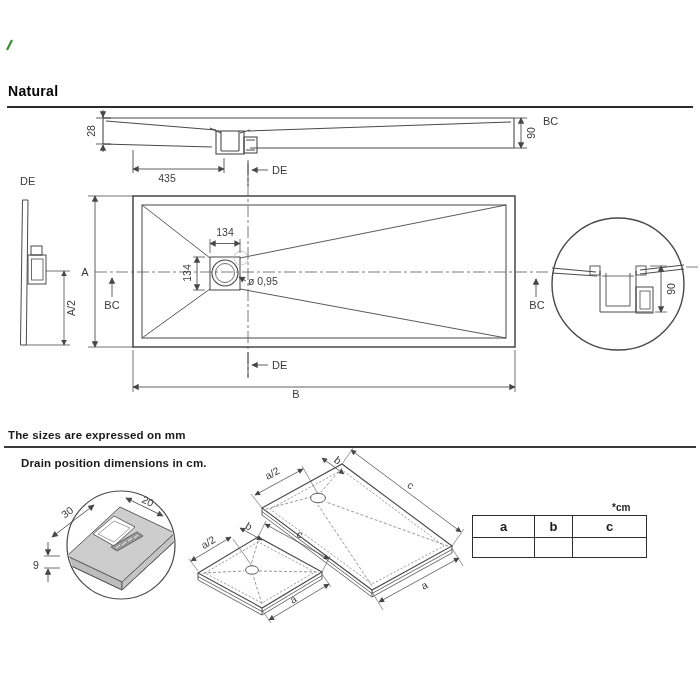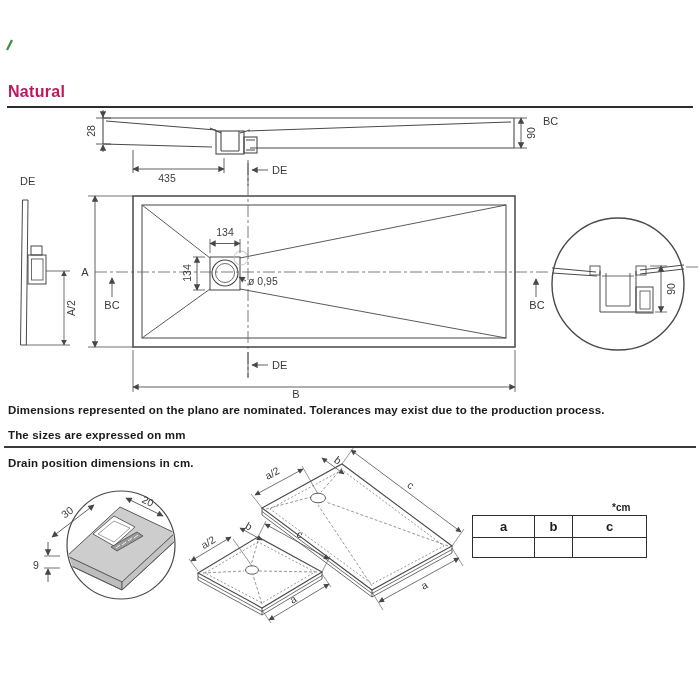--- a/index.html
+++ b/index.html
@@ -1,20 +1,20 @@
 <!DOCTYPE html>
 <html><head>
 <meta charset="utf-8">
 <style>
   html,body{margin:0;padding:0;background:#fff;}
   #page{position:relative;width:700px;height:700px;background:#ffffff;overflow:hidden;
         font-family:"Liberation Sans","DejaVu Sans",sans-serif;}
   #art{position:absolute;left:0;top:0;}
   .abs{position:absolute;}
-  .title{font-size:16px;font-weight:bold;color:#be185d;letter-spacing:.3px;}
+  .title{font-size:14px;font-weight:bold;color:#000000;letter-spacing:.3px;}
   .rule1{height:2px;background:#2b2b31;}
   .rule2{height:2px;background:#3a3a3a;}
   .note{font-size:11.5px;font-weight:bold;color:#1a1a1a;letter-spacing:.15px;}
   .unitnote{font-size:10px;font-weight:bold;color:#222;}
   table.size{border-collapse:collapse;table-layout:fixed;}
   table.size th,table.size td{border:1.6px solid #2e2e2e;text-align:center;
         font-size:13px;color:#1d1d1d;padding:0 2px;height:19px;overflow:hidden;white-space:nowrap;}
   table.size th{font-weight:bold;height:21px;}
   svg text{fill:#3c3c3c;font-family:"Liberation Sans","DejaVu Sans",sans-serif;font-size:10.5px;}
   svg text.lab{font-size:11px;fill:#3a3a3a;}
@@ -201,24 +201,23 @@
       <text x="249" y="526" text-anchor="middle" dominant-baseline="central" stroke="none" transform="rotate(29 249 526)">b</text>
       <text x="300" y="534" text-anchor="middle" dominant-baseline="central" stroke="none" transform="rotate(29 300 534)">c</text>
       <text x="293" y="599" text-anchor="middle" dominant-baseline="central" stroke="none" transform="rotate(-31 293 599)">a</text>
     </g>
   </g>
 </svg>
 
   <div class="abs title" style="left:8px;top:83px;">Natural</div>
   <div class="abs rule1" style="left:7px;top:106px;width:686px;"></div>
 
-  <div class="abs note" style="left:8px;top:404px;width:680px;">Dimensions represented on the plano are nominated. Tolerances may exist due to the production process.</div>
   <div class="abs note" style="left:8px;top:429px;width:680px;">The sizes are expressed on mm</div>
   <div class="abs rule2" style="left:4px;top:446px;width:692px;"></div>
-  <div class="abs note" style="left:8px;top:457px;width:680px;">Drain position dimensions in cm.</div>
+  <div class="abs note" style="left:21px;top:457px;width:680px;">Drain position dimensions in cm.</div>
 
   <div class="abs unitnote" style="left:612px;top:502px;">*cm</div>
 
   <table class="size abs" style="left:472px;top:515px;width:161px;">
     <tbody>
         <tr>
       <th style="width:57px;">a</th>
       <th style="width:33px;">b</th>
       <th style="width:69px;">c</th>
     </tr>

